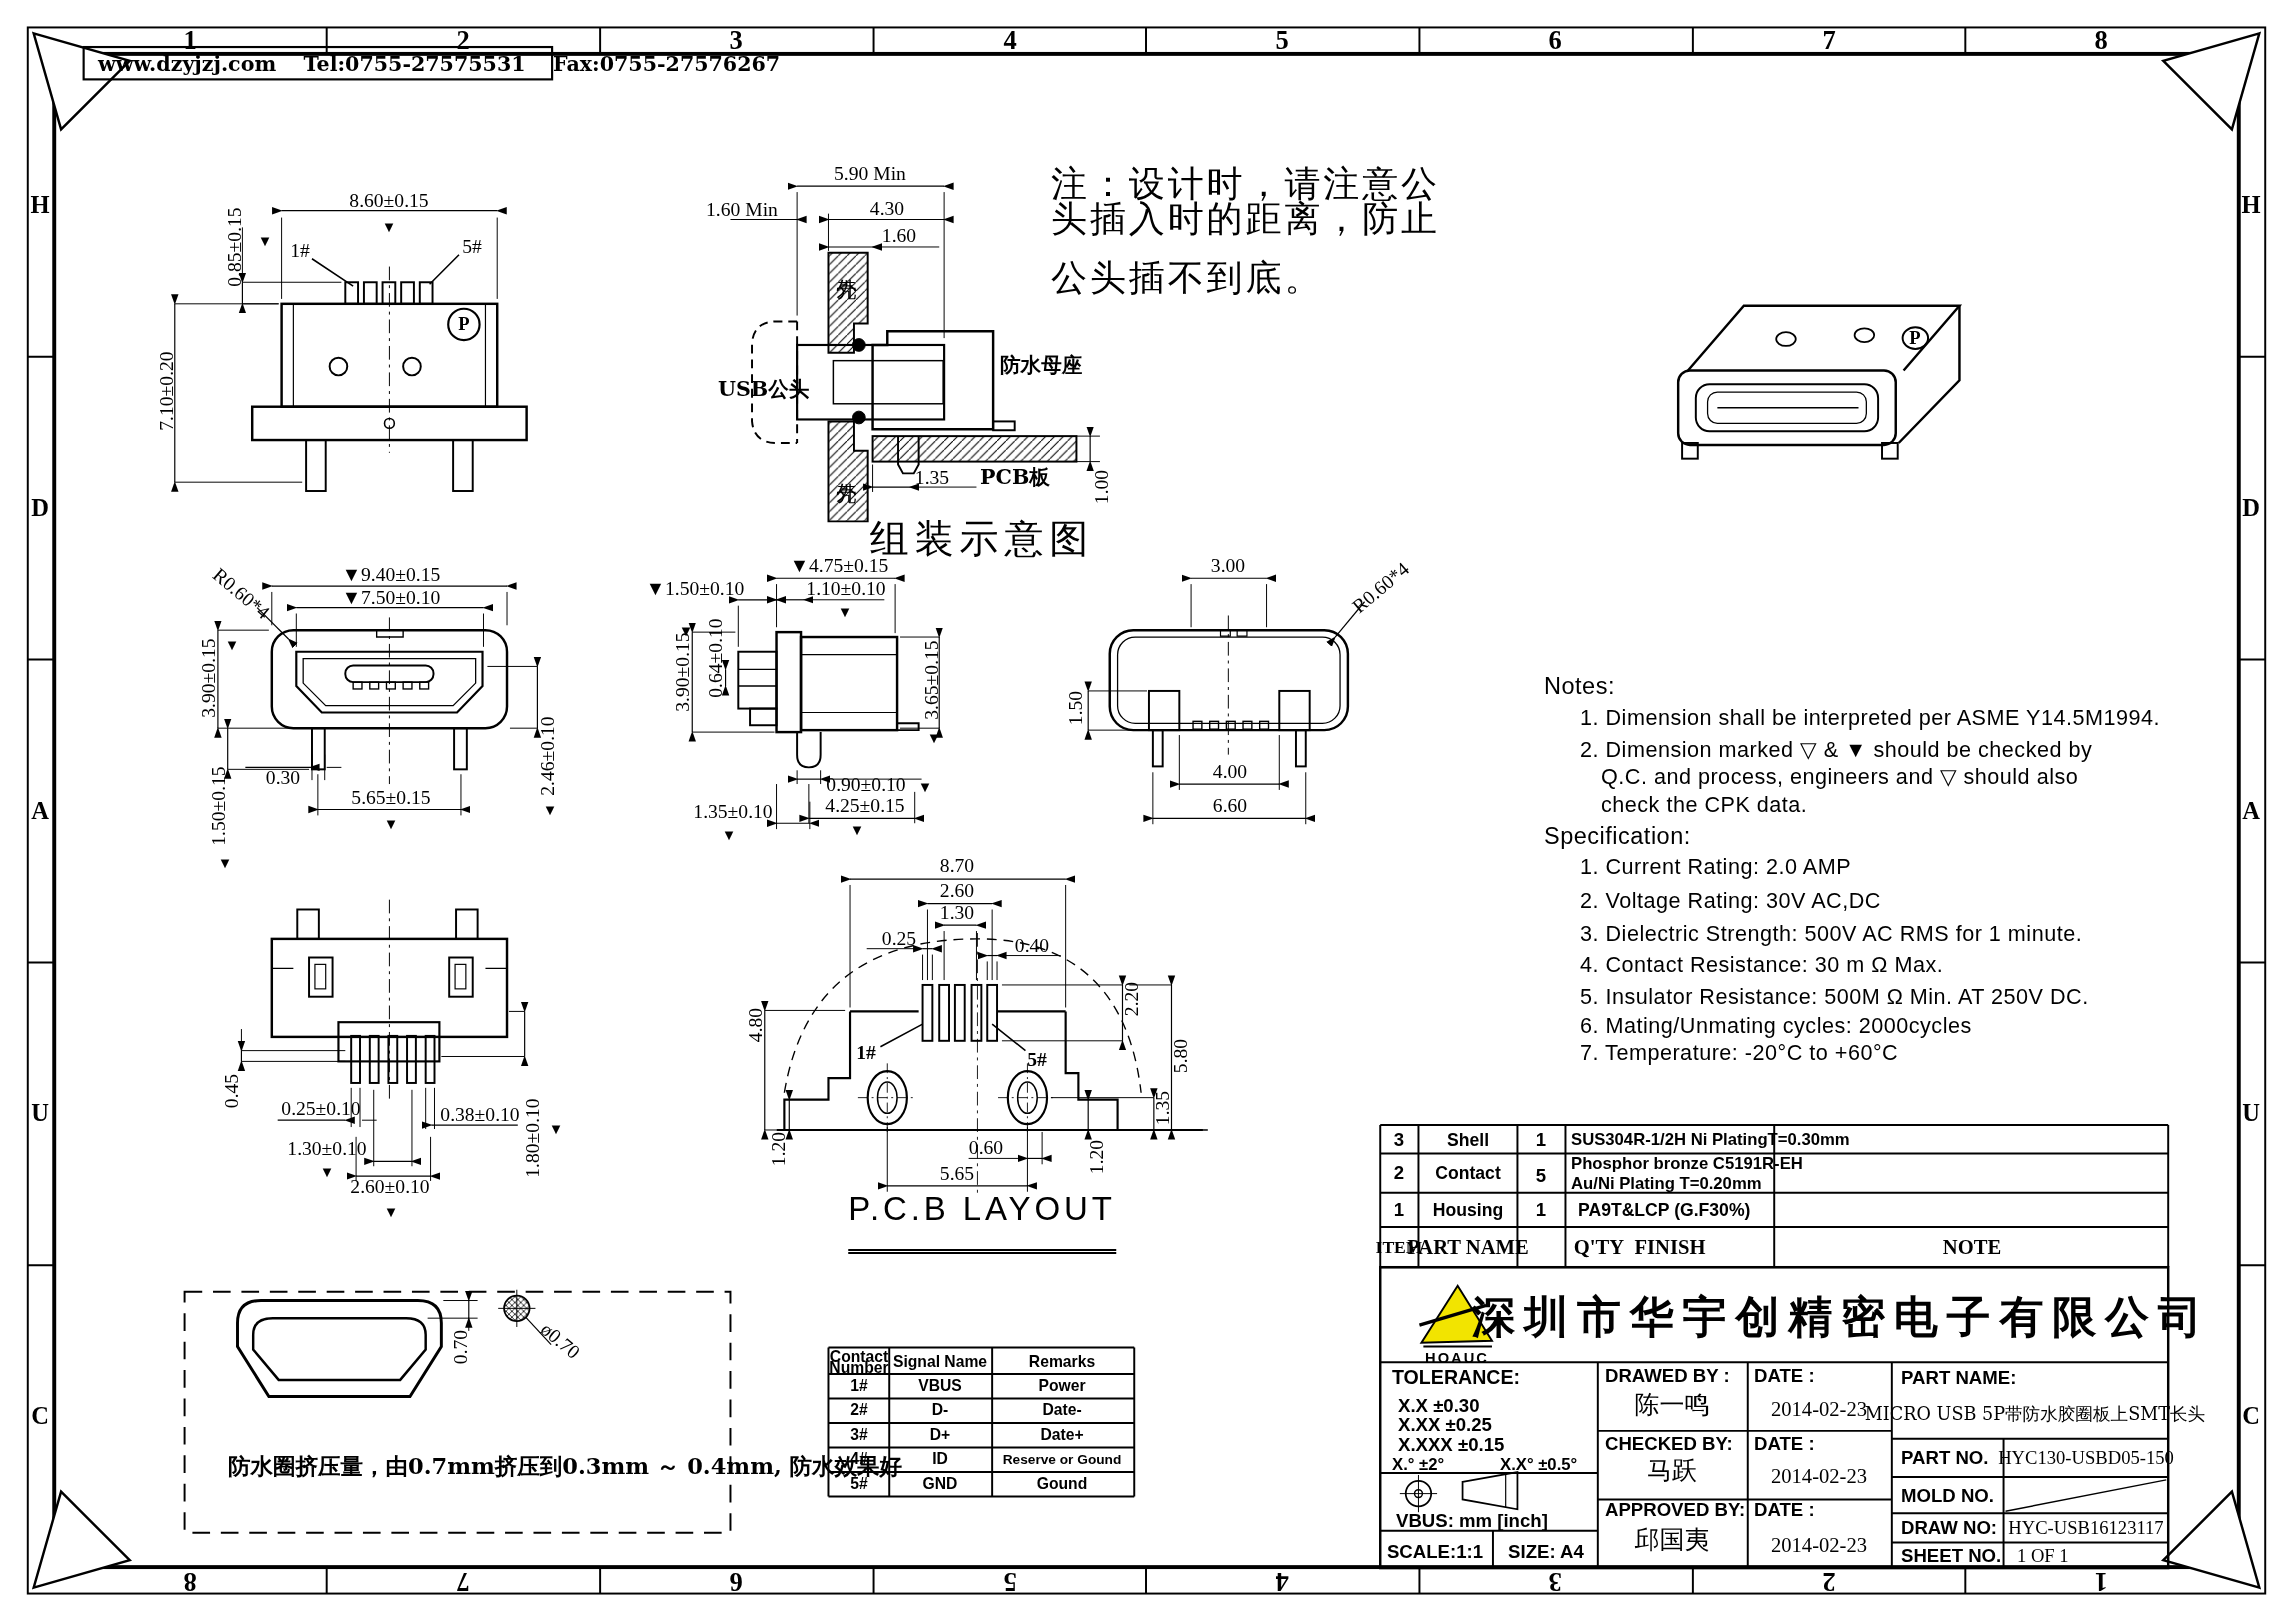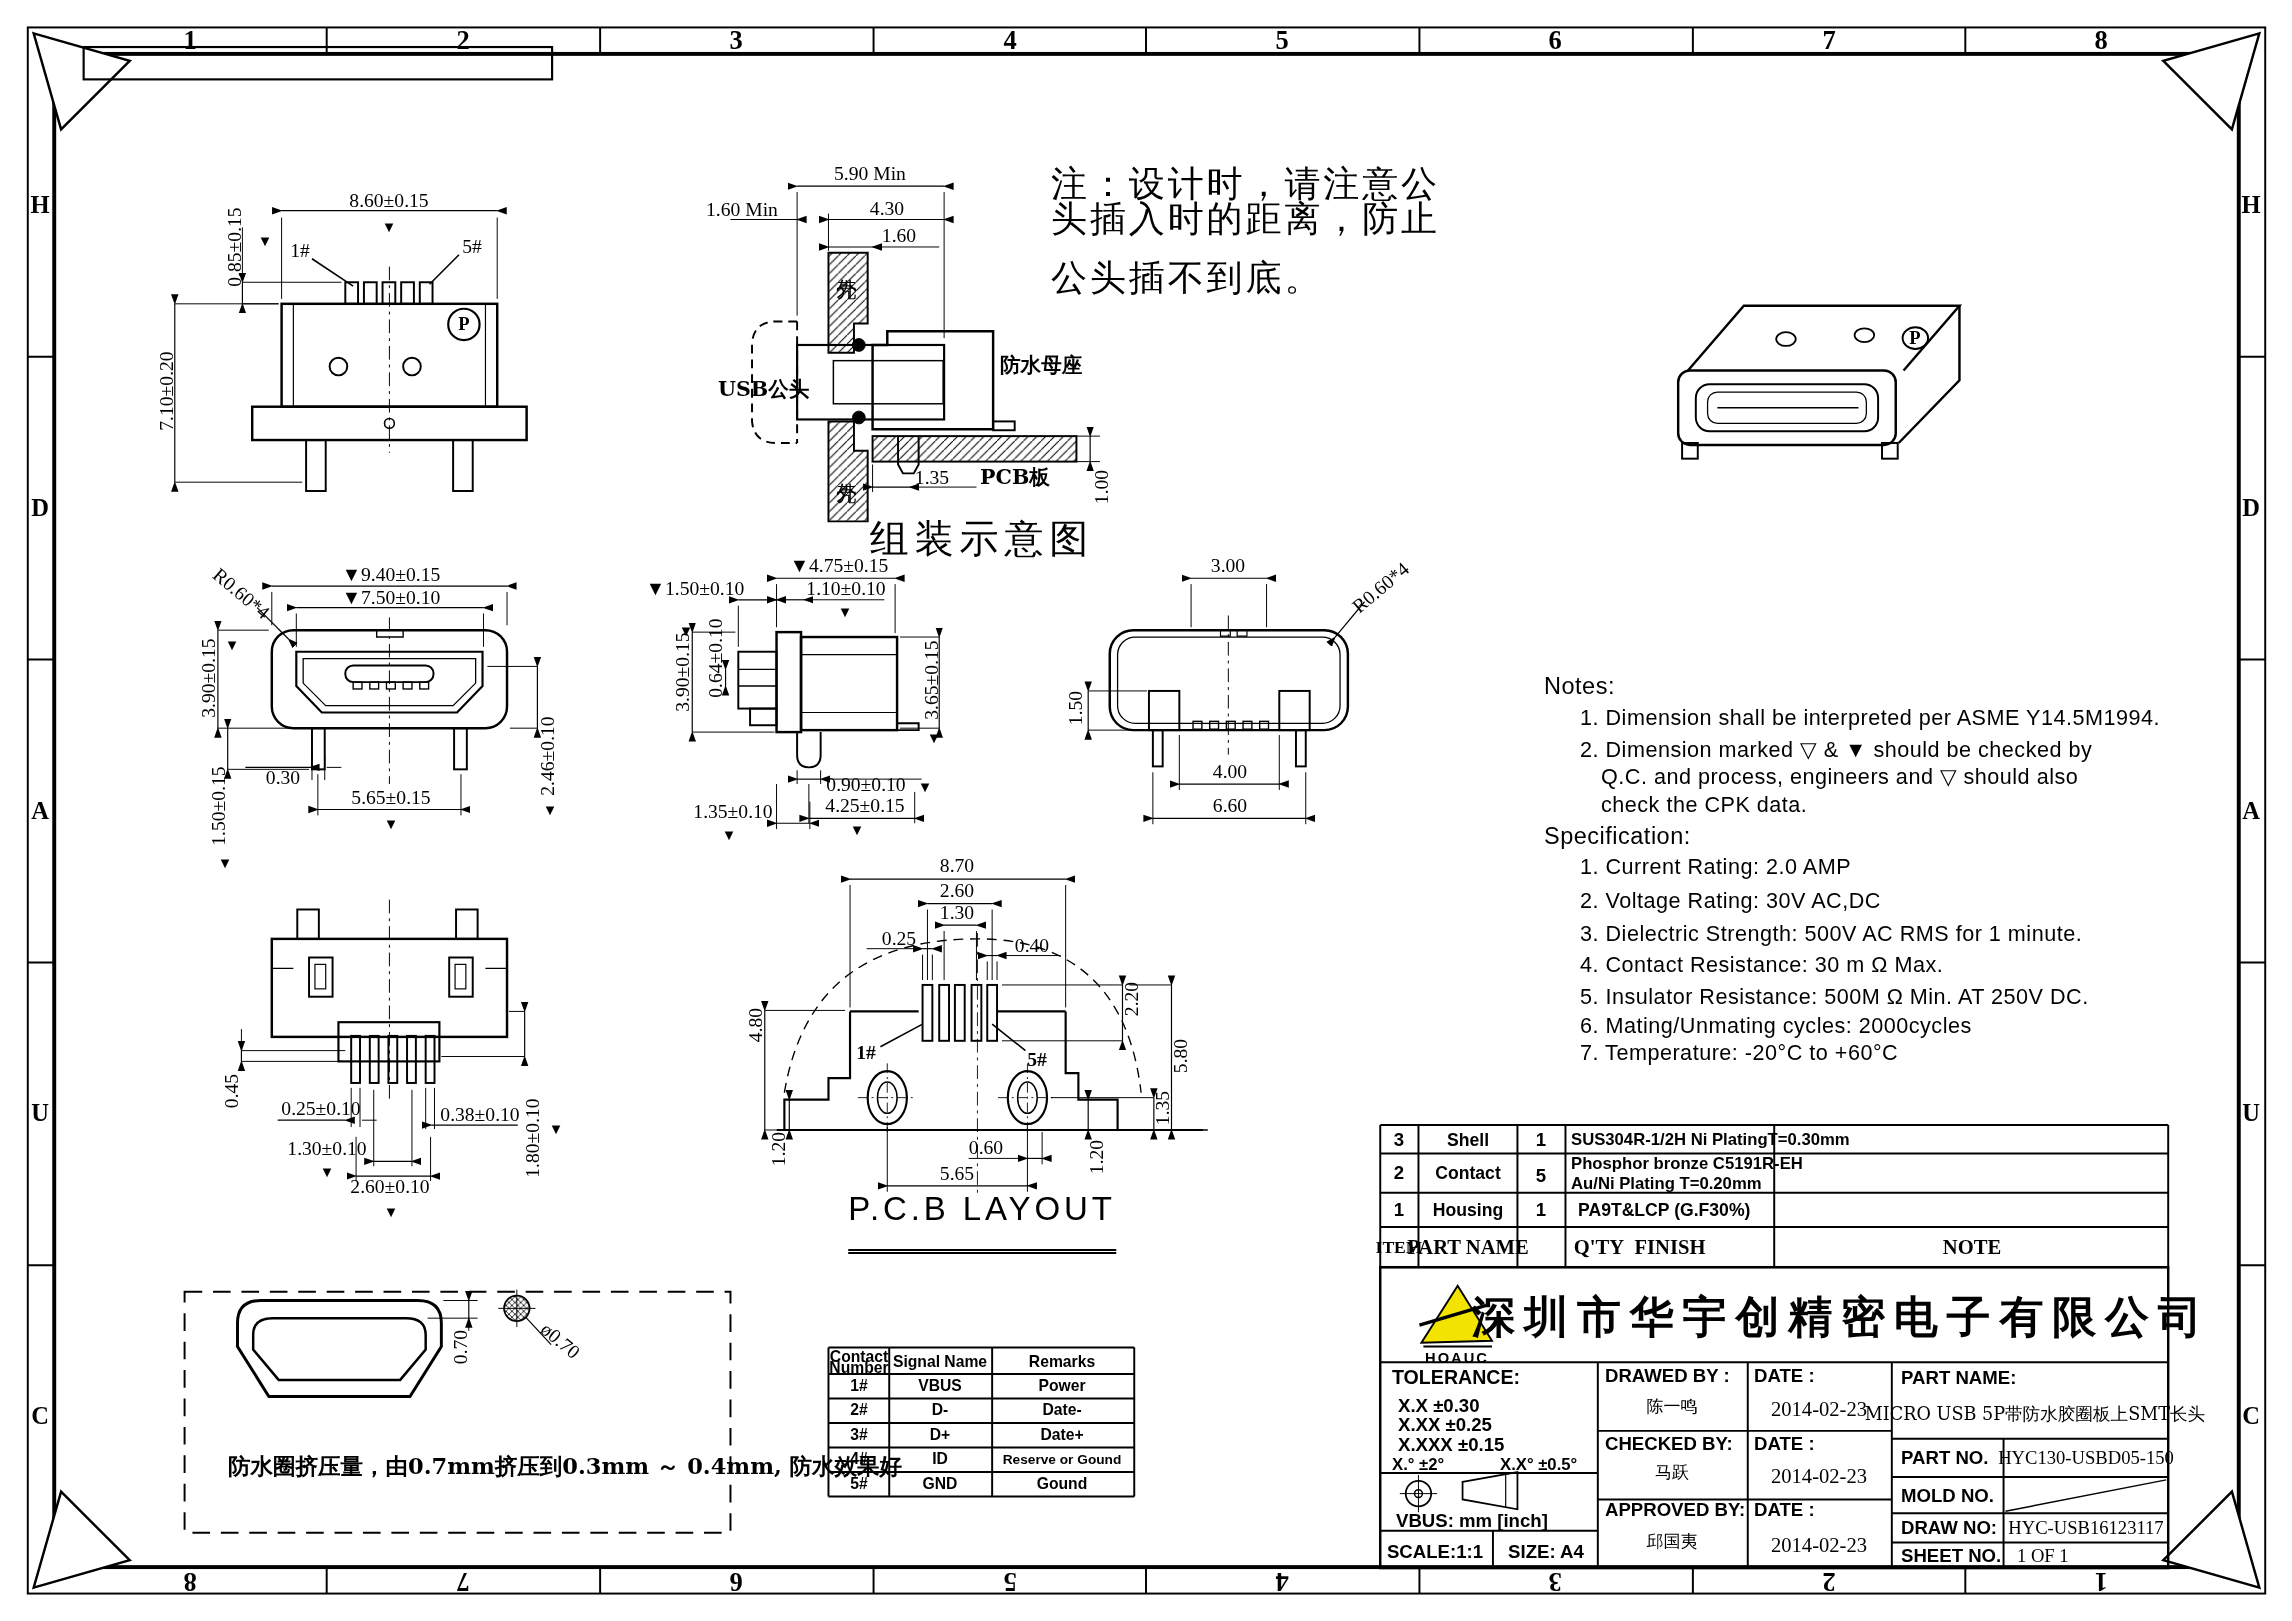--- a/index.html
+++ b/index.html
@@ -20,21 +20,21 @@
   .hdr{font:bold 20.6px "DejaVu Serif",serif}
   .note{font:21.6px "Liberation Sans",sans-serif;letter-spacing:0.5px}
   .cn37{font-size:36px;font-family:"DejaVu Serif","Liberation Serif",serif;letter-spacing:2.9px}
   .cn40{font-size:39px;font-family:"DejaVu Serif",serif;letter-spacing:5.9px}
   .cn24{font:bold 22.5px "DejaVu Serif",serif}
   .vt{writing-mode:vertical-rl;text-orientation:upright;font-size:20.6px;font-family:"DejaVu Serif",serif}
   .tbl{font:bold 15.7px "Liberation Sans",sans-serif}
   .lbl{font:bold 18.6px "Liberation Sans",sans-serif}
   .ser{font:19.6px "Liberation Serif",serif}
   .serB{font:bold 20.6px "Liberation Serif",serif}
-  .cjk24{font-size:17px;font-family:Liberation Serif, serif}
+  .cjk24{font-size:25px;font-family:Liberation Mono, monospace}
   .company{font:bold 44px "DejaVu Serif",serif;letter-spacing:8.8px}
   .pcbT{font:33px "Liberation Sans",sans-serif;letter-spacing:3.9px;border-bottom:5.9px double #000;padding-bottom:21px}
   .pm{font:bold 18.6px "Liberation Serif",serif}
 </style>
 </head>
 <body>
 
 <div id="sheet">
 
 <svg width="2293" height="1621" viewBox="0 0 2339 1654">
@@ -358,20 +358,25 @@
 <span class="t zlet c" style="left:40px;top:508px">D</span>
 <span class="t zlet c" style="left:40px;top:811px">A</span>
 <span class="t zlet c" style="left:40px;top:1113px">U</span>
 <span class="t zlet c" style="left:40px;top:1416px">C</span>
 <span class="t zlet c" style="left:2251px;top:205px">H</span>
 <span class="t zlet c" style="left:2251px;top:508px">D</span>
 <span class="t zlet c" style="left:2251px;top:811px">A</span>
 <span class="t zlet c" style="left:2251px;top:1113px">U</span>
 <span class="t zlet c" style="left:2251px;top:1416px">C</span>
 
+<div class="t l" style="left:98px;top:64px;display:flex;gap:27.4px">
+  <span class="hdr">www.dzyjzj.com</span>
+  <span class="hdr">Tel:0755-27575531</span>
+  <span class="hdr">Fax:0755-27576267</span>
+</div>
 
 <span class="t dim c" style="left:389px;top:201px">8.60±0.15</span>
 <span class="t tri c" style="left:389px;top:227px">▼</span>
 <span class="t dim r90" style="left:235px;top:247px">0.85±0.15</span>
 <span class="t tri c" style="left:265px;top:241px">▼</span>
 <span class="t dim r90" style="left:167px;top:391px">7.10±0.20</span>
 <span class="t dim c" style="left:300px;top:251px">1#</span>
 <span class="t dim c" style="left:472px;top:247px">5#</span>
 <span class="t pm c" style="left:464px;top:324px">P</span>
 

